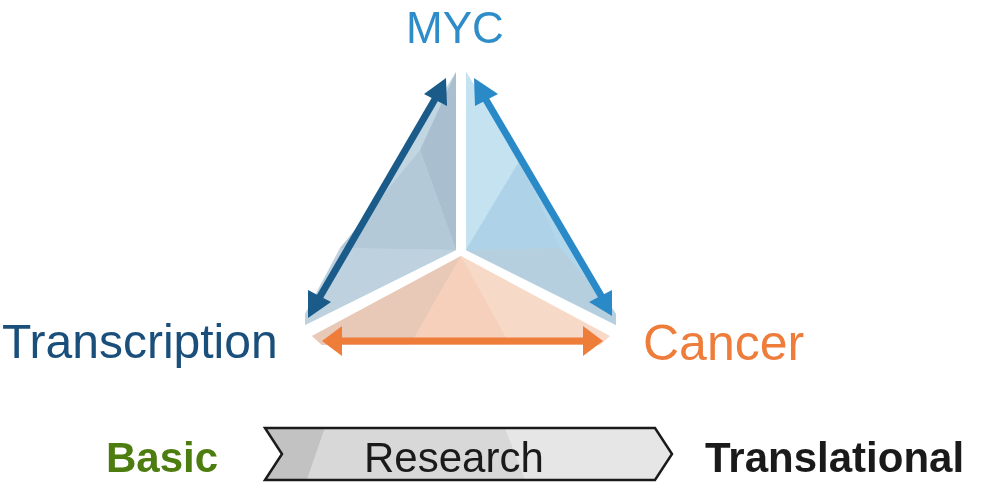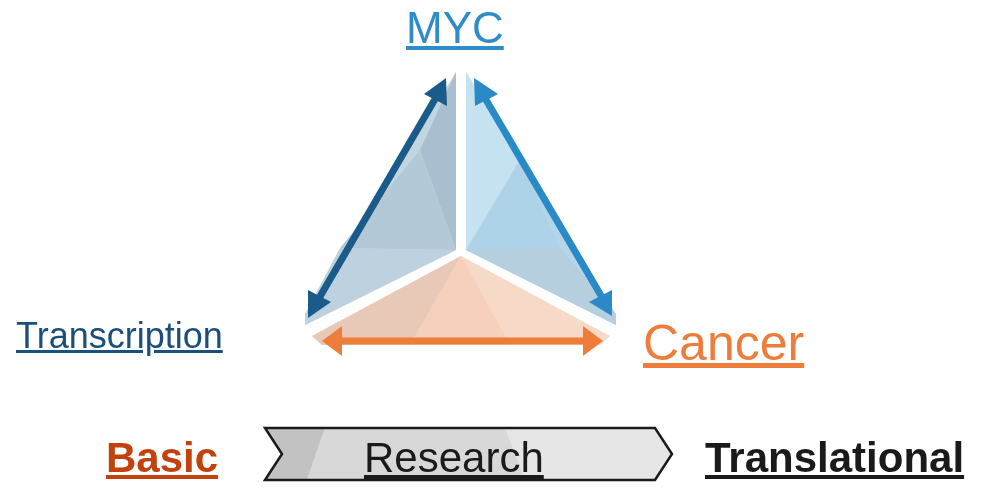--- a/index.html
+++ b/index.html
@@ -1,21 +1,21 @@
 <!DOCTYPE html>
 <html><head>
   <meta charset="utf-8">
   <style>
     html, body { margin: 0; padding: 0; background: #ffffff; }
     body { width: 1000px; height: 493px; position: relative; overflow: hidden; font-family: "Liberation Sans", sans-serif; }
-    .label { position: absolute; white-space: nowrap; line-height: 1; text-decoration: underline; }
+    .label { position: absolute; white-space: nowrap; line-height: 1; }
     #lbl-myc { left: 406px; top: 6px; font-size: 44px; color: #2e8cc9; }
-    #lbl-trans { left: 16px; top: 318px; font-size: 36px; color: #1a4f7c; }
+    #lbl-trans { left: 2px; top: 318px; font-size: 48px; color: #1a4f7c; }
     #lbl-cancer { left: 643px; top: 318px; font-size: 50px; color: #ee7d3c; }
-    #lbl-basic { left: 106px; top: 437px; font-size: 42px; font-weight: bold; color: #c2410c; }
+    #lbl-basic { left: 106px; top: 437px; font-size: 42px; font-weight: bold; color: #4d7c0f; }
     #lbl-trans2 { left: 705px; top: 437px; font-size: 42px; font-weight: bold; color: #1a1a1a; }
     #lbl-research { left: 364px; top: 437px; font-size: 42px; color: #1a1a1a; text-align: right; }
     svg.diagram { position: absolute; left: 0; top: 0; }
   </style>
 </head>
 <body>
 
 <svg class="diagram" width="1000" height="493" viewBox="0 0 1000 493">
 
   <g>

